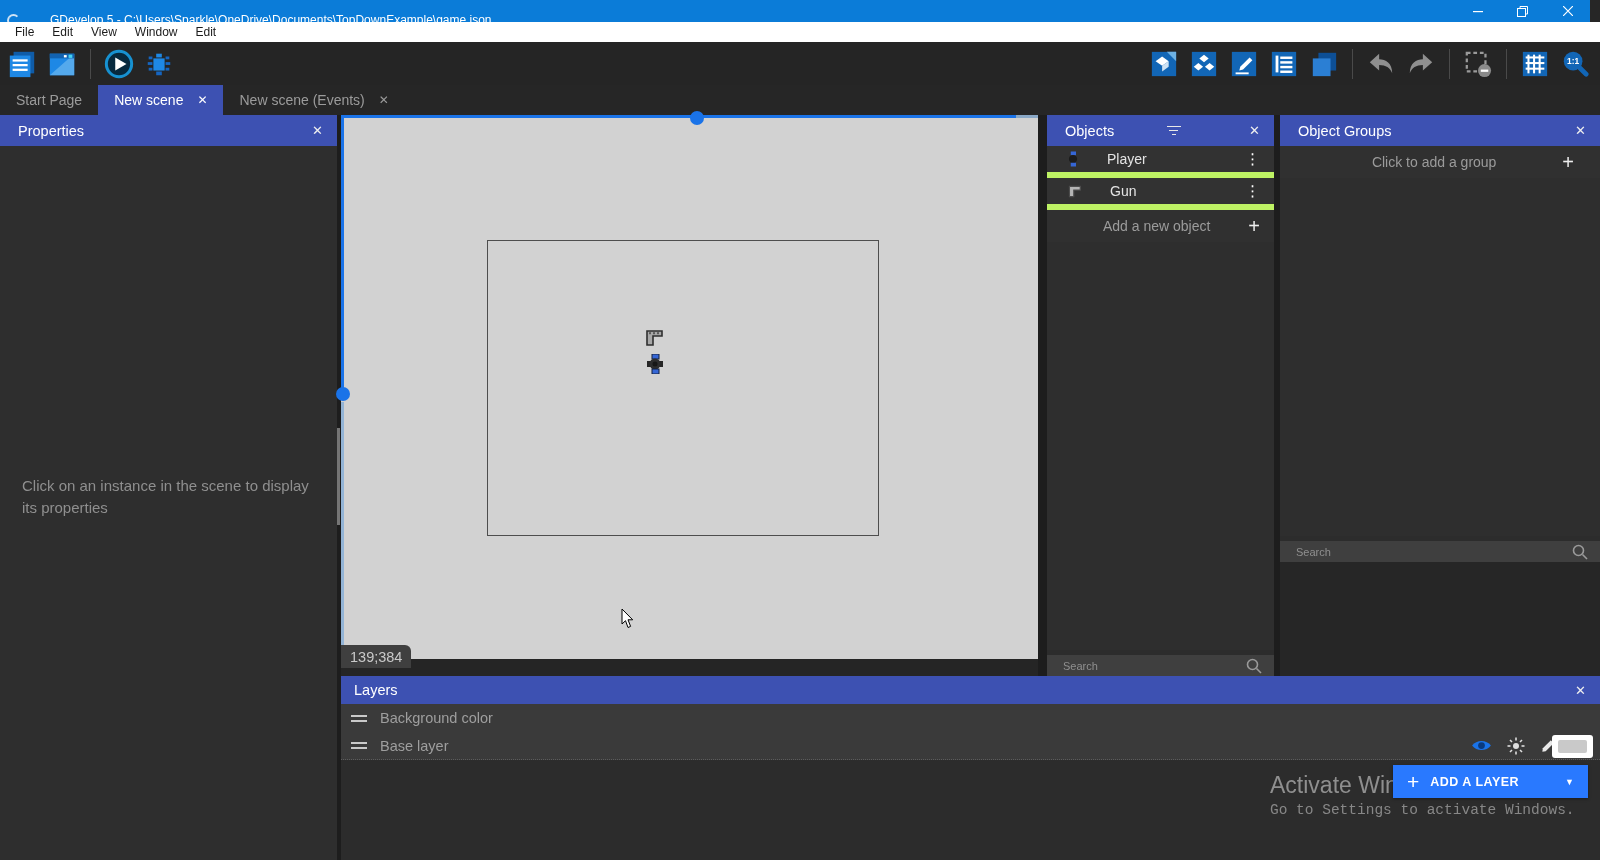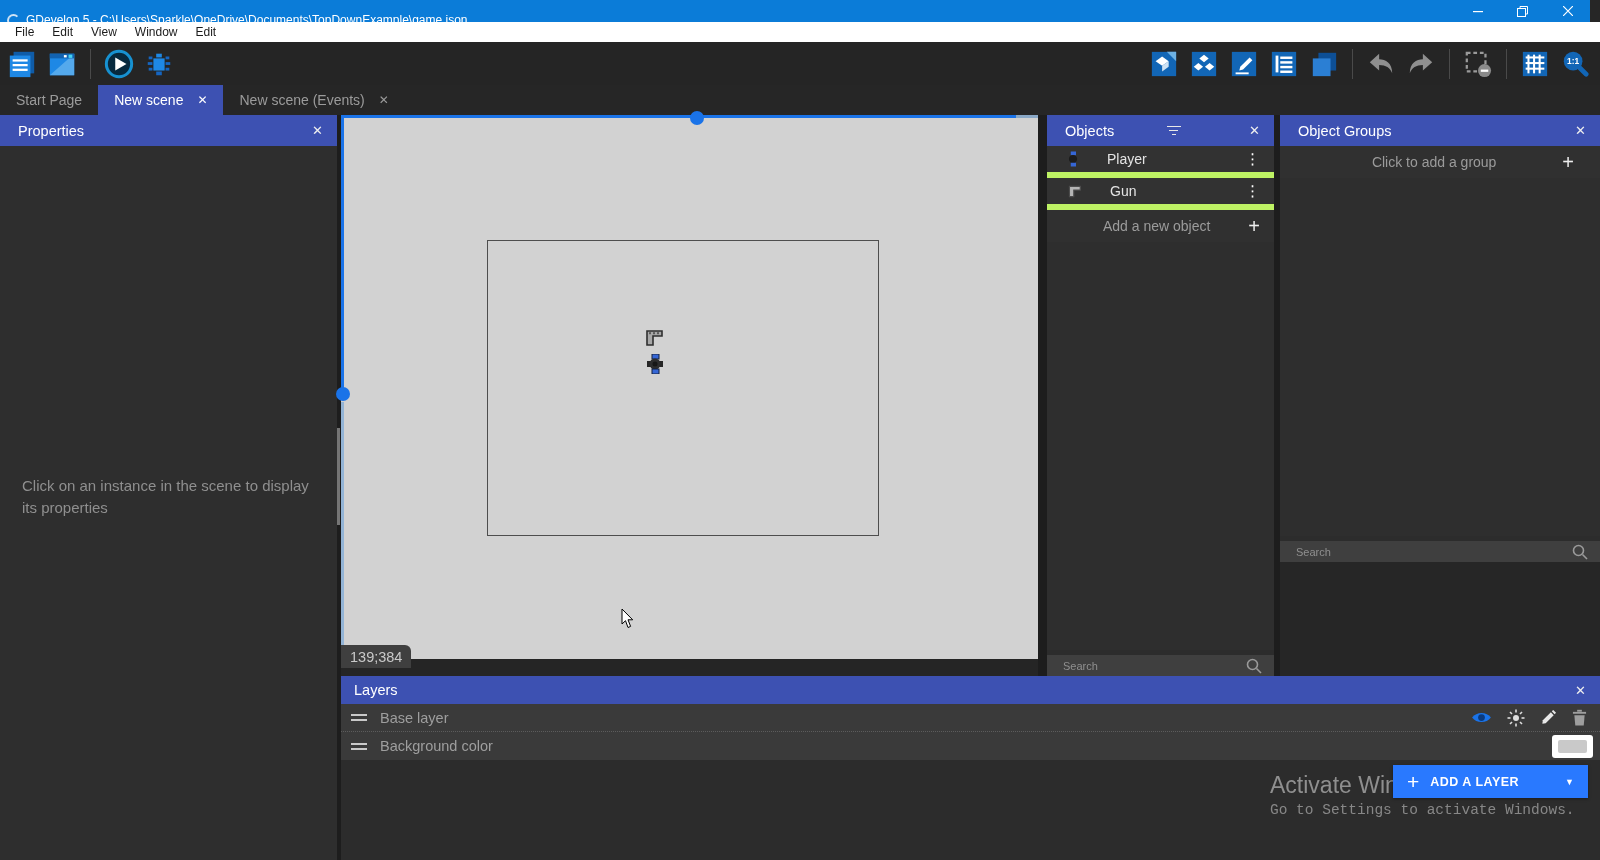--- a/index.html
+++ b/index.html
@@ -2,21 +2,21 @@
 <html><head>
 <meta charset="utf-8">
 <style>
   * { margin:0; padding:0; box-sizing:border-box; }
   html,body { width:1600px; height:860px; overflow:hidden; background:#1f1f1f;
               font-family:"Liberation Sans", sans-serif; }
   .app { position:absolute; top:0; left:0; width:1600px; height:860px; background:#262626; }
 
   
   .titlebar { position:absolute; top:0; left:0; right:10px; height:40px; background:#0b7cd8;
-              display:flex; align-items:center; color:#fff; font-size:12px; }
+              display:flex; align-items:center; color:#fff; font-size:12px;gap:24px; }
   .titlebar .logo { width:13px; height:13px; margin:0 6px 0 7px; border:2px solid #cfe3f5;
                     border-radius:50%; border-right-color:transparent; }
   .win-controls { position:absolute; right:0; top:0; height:22px; display:flex; }
   .win-btn { width:45px; height:22px; display:flex; align-items:center; justify-content:center; }
   .win-btn svg { display:block; }
 
   
   .menubar { position:absolute; top:22px; left:0; right:0; height:20px; background:#ffffff;
              display:flex; align-items:center; padding-left:6px; font-size:12px; color:#1b1b1b; }
   .menu-item { padding:0 9px; height:20px; display:flex; align-items:center; }
@@ -384,20 +384,24 @@
       </svg>
     </div>
   </div>
 
   <div class="layers">
     <div class="panel-header">
       <span>Layers</span>
       <span class="hx">✕</span>
     </div>
     <div class="layer-rows">
+      <div class="layer-row">
+        <span class="drag-handle"></span>
+        <span>Background color</span>
+      </div>
       <div class="layer-row dotted">
         <span class="drag-handle"></span>
         <span>Base layer</span>
         <span class="layer-icons">
           <svg width="21" height="15" viewBox="0 0 22 16">
             <path d="M1 8 C5.5 1.5 16.5 1.5 21 8 C16.5 14.5 5.5 14.5 1 8 Z" fill="#1a73e8"></path>
             <circle cx="11" cy="8" r="3.6" fill="#0a3a7e"></circle>
           </svg>
           <svg width="18" height="18" viewBox="0 0 18 18">
             <circle cx="9" cy="9" r="3" fill="#dedede"></circle>
@@ -416,24 +420,20 @@
             <polygon points="3,12 11.5,3.5 14.5,6.5 6,15 2.5,15.5" fill="#e8e8e8"></polygon>
             <polygon points="12.5,2.5 15.5,5.5 17,4 14,1" fill="#e8e8e8"></polygon>
           </svg>
           <svg width="15" height="17" viewBox="0 0 16 18">
             <rect x="1" y="3" width="14" height="2" fill="#9e9e9e"></rect>
             <rect x="5.5" y="0.8" width="5" height="2" fill="#9e9e9e"></rect>
             <path d="M2.5 6.5 H13.5 L12.5 17.5 H3.5 Z" fill="#9e9e9e"></path>
           </svg>
         </span>
       </div>
-      <div class="layer-row">
-        <span class="drag-handle"></span>
-        <span>Background color</span>
-      </div>
     </div>
     <div class="color-btn">
       <span class="color-swatch"></span>
     </div>
     <div class="watermark-1">Activate Windows</div>
     <div class="watermark-2">Go to Settings to activate Windows.</div>
     <div class="add-layer-btn">
       <span class="al-plus">+</span>
       <span class="al-label">ADD A LAYER</span>
       <span class="al-caret">▼</span>

